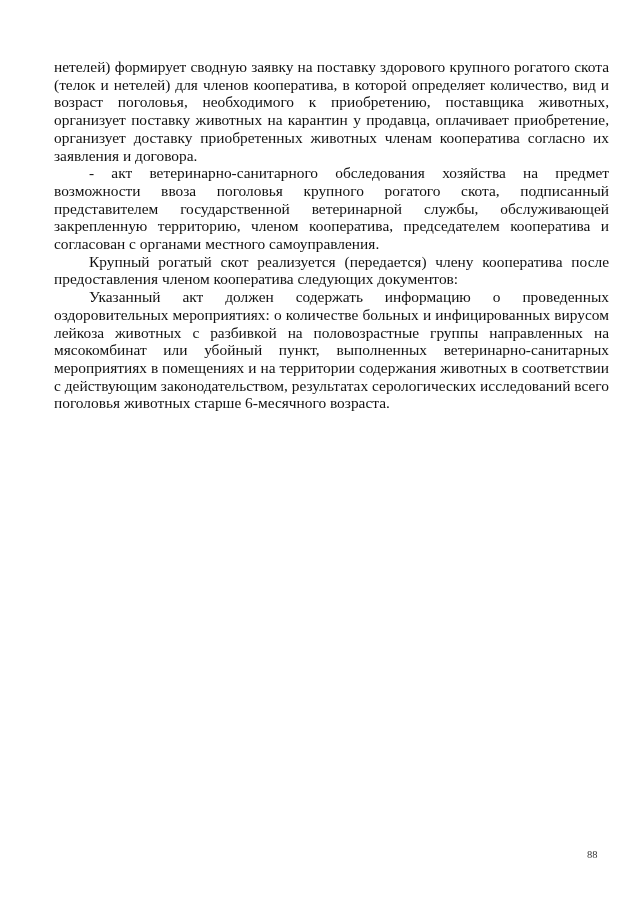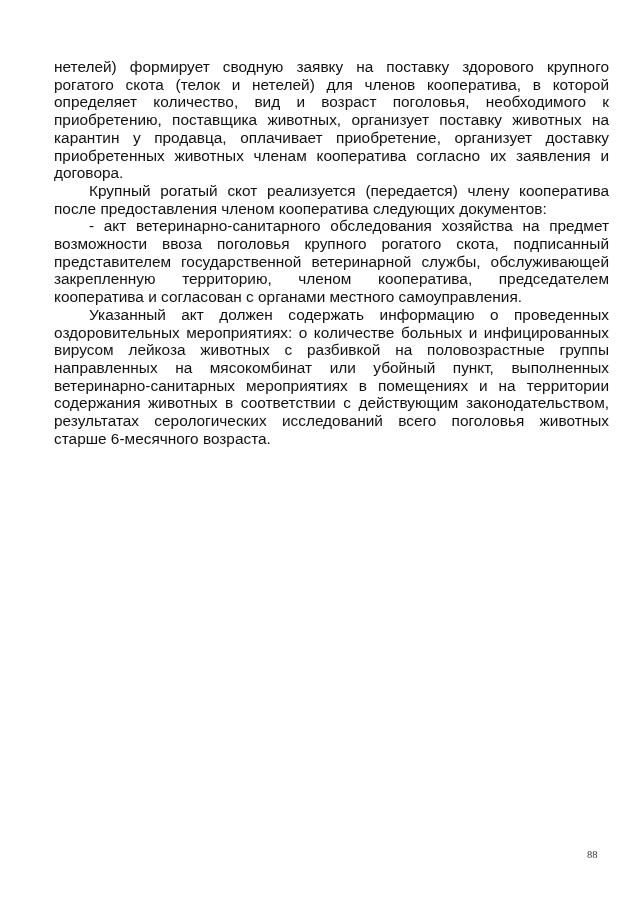--- a/index.html
+++ b/index.html
@@ -2,21 +2,21 @@
 <html><head>
 <meta charset="utf-8">
 <style>
   html, body { margin: 0; padding: 0; background: #ffffff; }
   body { width: 640px; height: 905px; position: relative; overflow: hidden; }
   .page {
     position: absolute;
     left: 54px;
     top: 58px;
     width: 555px;
-    font-family: Liberation Sans, sans-serif;
+    font-family: Liberation Serif, serif;
     font-size: 15.4px;
     line-height: 17.7px;
     color: #111111;
   }
   .page p {
     margin: 0;
     text-align: justify;
   }
   .indent { text-indent: 35px; }
   .page-number {
@@ -26,18 +26,18 @@
     font-family: Liberation Serif, serif;
     font-size: 10.5px;
     color: #333333;
   }
 </style>
 </head>
 <body>
 
 <div class="page">
   <p>нетелей) формирует сводную заявку на поставку здорового крупного рогатого скота (телок и нетелей) для членов кооператива, в которой определяет количество, вид и возраст поголовья, необходимого к приобретению, поставщика животных, организует поставку животных на карантин у продавца, оплачивает приобретение, организует доставку приобретенных животных членам кооператива  согласно их заявления и договора.</p>
+  <p class="indent">- акт ветеринарно-санитарного обследования хозяйства на предмет возможности ввоза поголовья крупного рогатого скота, подписанный представителем государственной ветеринарной службы, обслуживающей закрепленную территорию, членом кооператива, председателем кооператива и согласован с органами местного самоуправления.</p>
   <p class="indent">Крупный рогатый скот реализуется (передается) члену кооператива после предоставления членом кооператива следующих документов:</p>
-  <p class="indent">- акт ветеринарно-санитарного обследования хозяйства на предмет возможности ввоза поголовья крупного рогатого скота, подписанный представителем государственной ветеринарной службы, обслуживающей закрепленную территорию, членом кооператива, председателем кооператива и согласован с органами местного самоуправления.</p>
   <p class="indent">Указанный акт должен содержать информацию о проведенных оздоровительных мероприятиях: о количестве больных и инфицированных вирусом лейкоза животных с разбивкой на половозрастные группы направленных на мясокомбинат или убойный пункт, выполненных ветеринарно-санитарных мероприятиях в помещениях и на территории содержания животных в соответствии с действующим законодательством, результатах серологических исследований всего поголовья животных старше 6-месячного возраста.</p>
 </div>
 
 <div class="page-number">88</div>
 
 </body></html>

